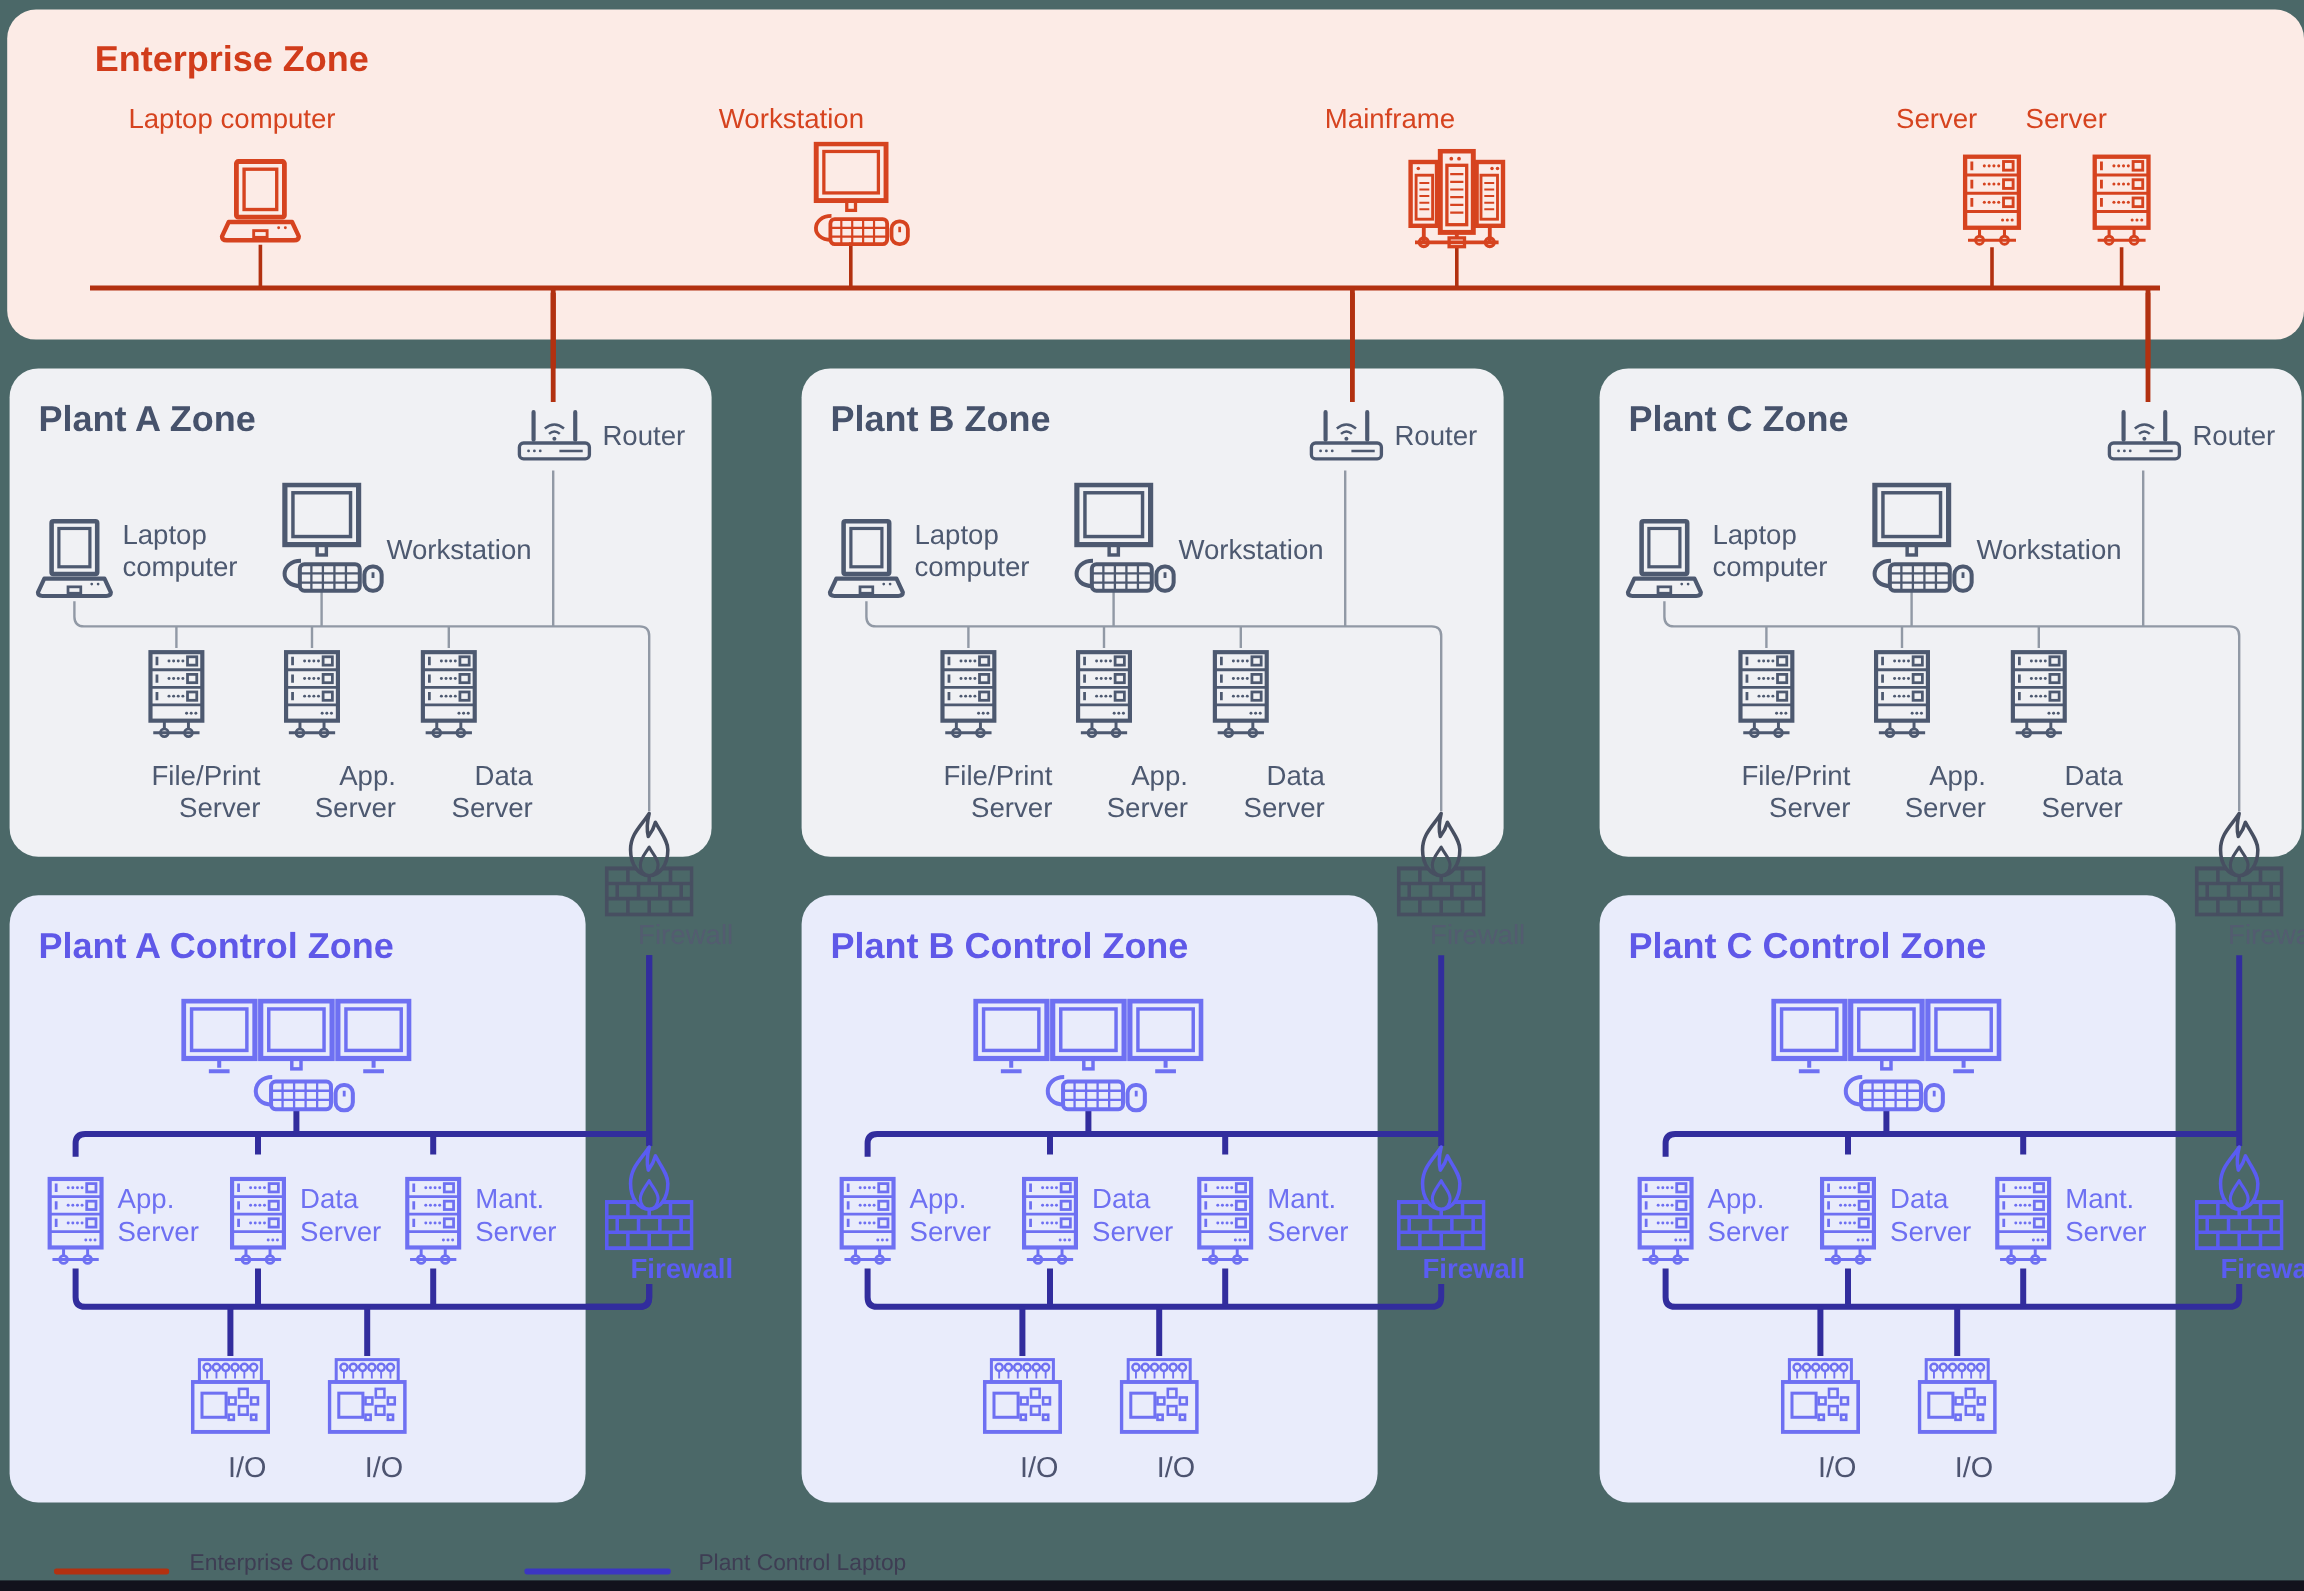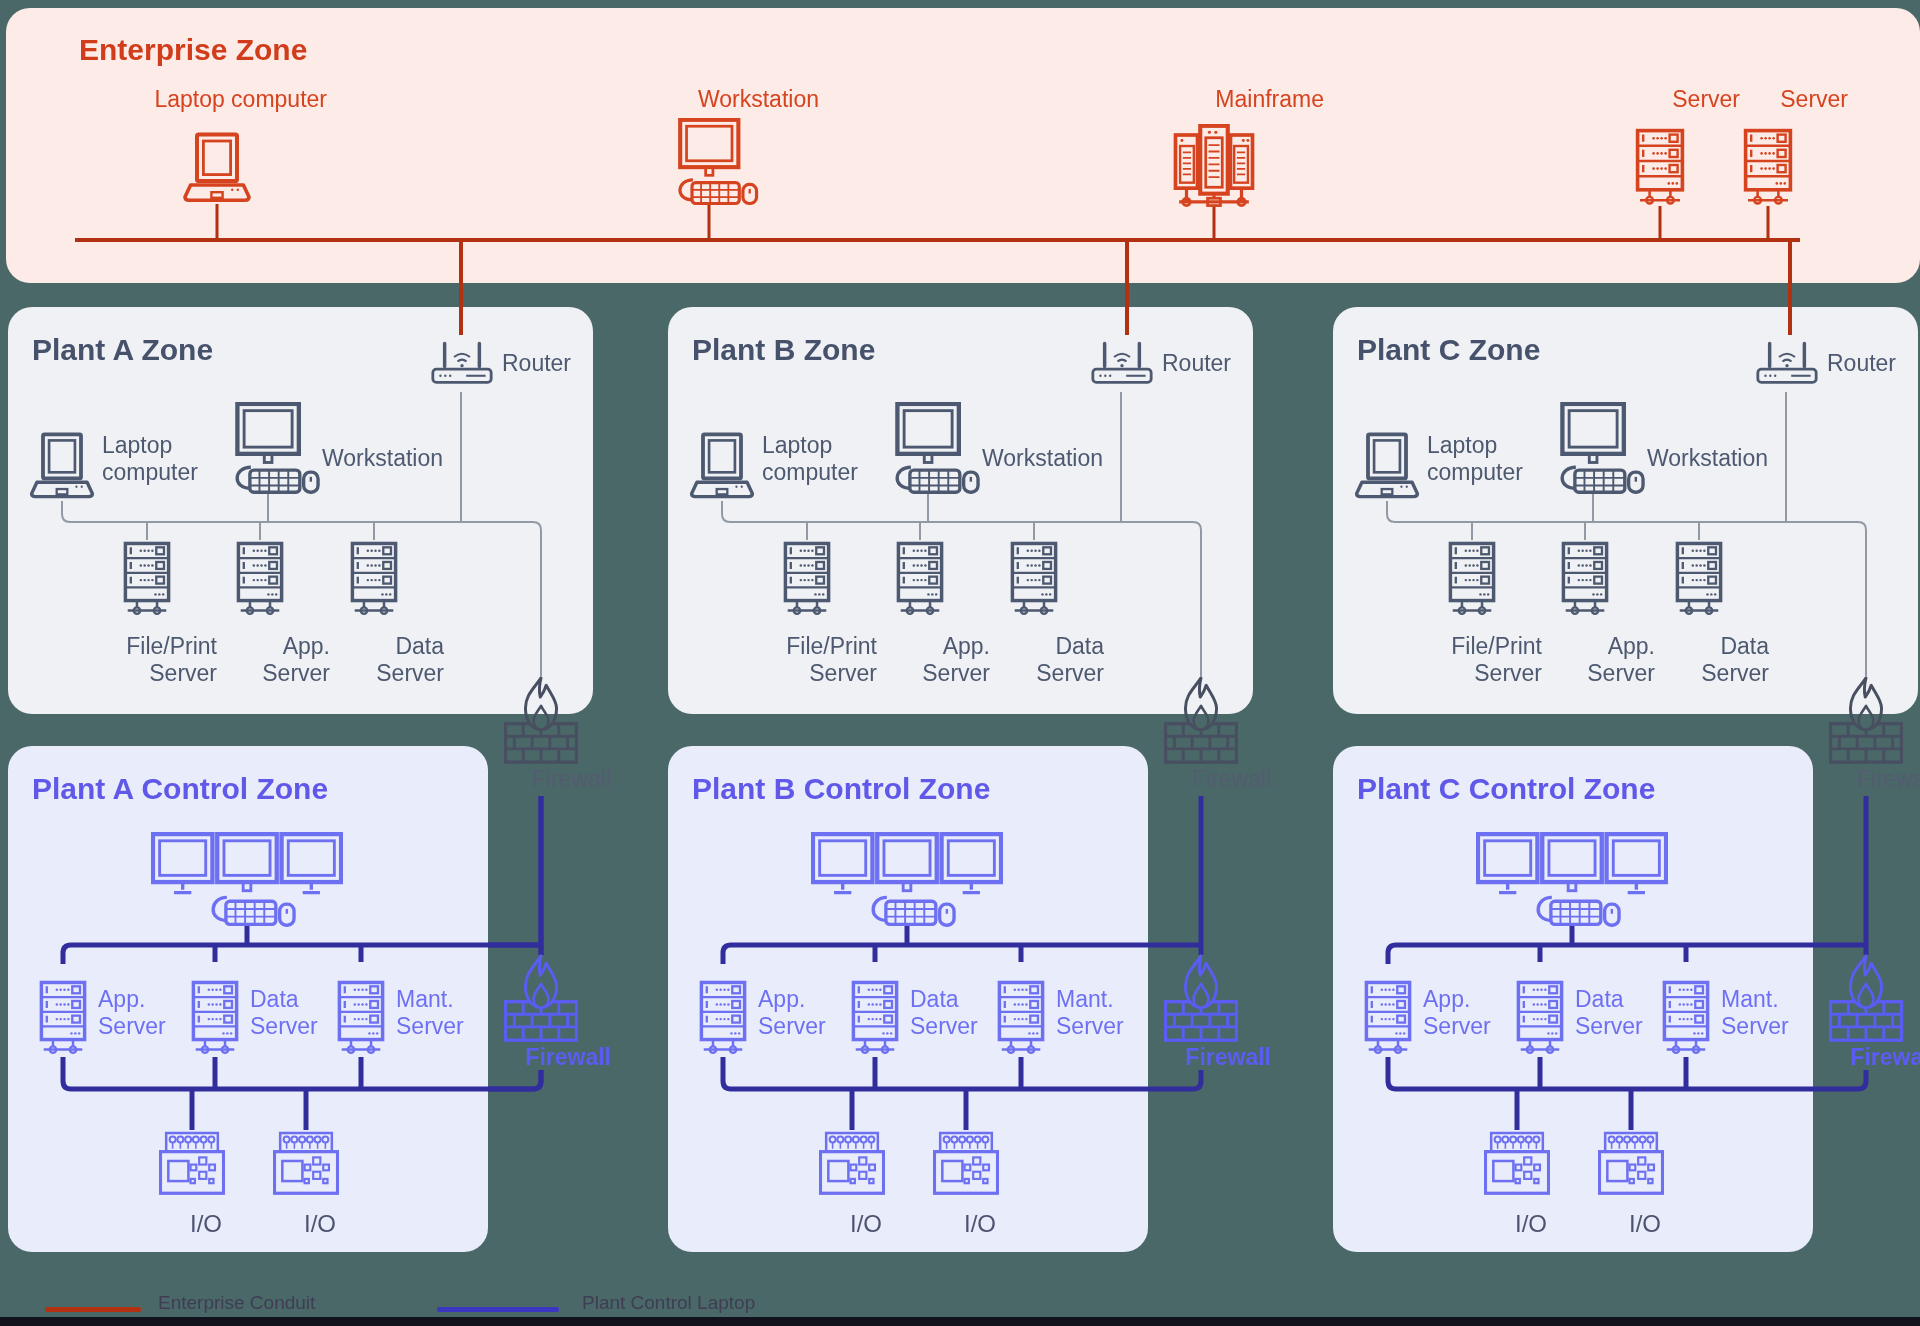--- a/index.html
+++ b/index.html
@@ -14,21 +14,21 @@
   #canvas{position:relative;width:1920px;height:1326px;background:var(--teal);
     overflow:hidden;font-family:"Liberation Sans",sans-serif;}
   .abs{position:absolute;}
   .panel{position:absolute;border-radius:24px;}
   .title{position:absolute;font-weight:bold;font-size:30px;white-space:nowrap;}
   .lbl{position:absolute;font-size:23px;line-height:27px;white-space:nowrap;}
   .center{text-align:right;}
   svg.icon{position:absolute;display:block;}
   .col{position:absolute;top:4px;width:585px;height:1326px;}
   .wires{position:absolute;left:0;top:0;pointer-events:none;}
-  .ent-label{color:var(--ent-ink);text-align:right;}
+  .ent-label{color:var(--ent-ink);text-align:left;}
   .zone-ic{color:var(--zone-ink);} .ent-ic{color:var(--ent-ink);} .ctl-ic{color:var(--ctl-ink);}
   .fwd{color:var(--fw-dark);} .fwb{color:var(--fw-blue);}
   .legend-lbl{position:absolute;font-size:19px;color:var(--legend-ink);white-space:nowrap;}
   .swatch{position:absolute;height:5px;border-radius:2px;}
 </style>
 </head>
 <body>
 
 <div id="canvas">
 

